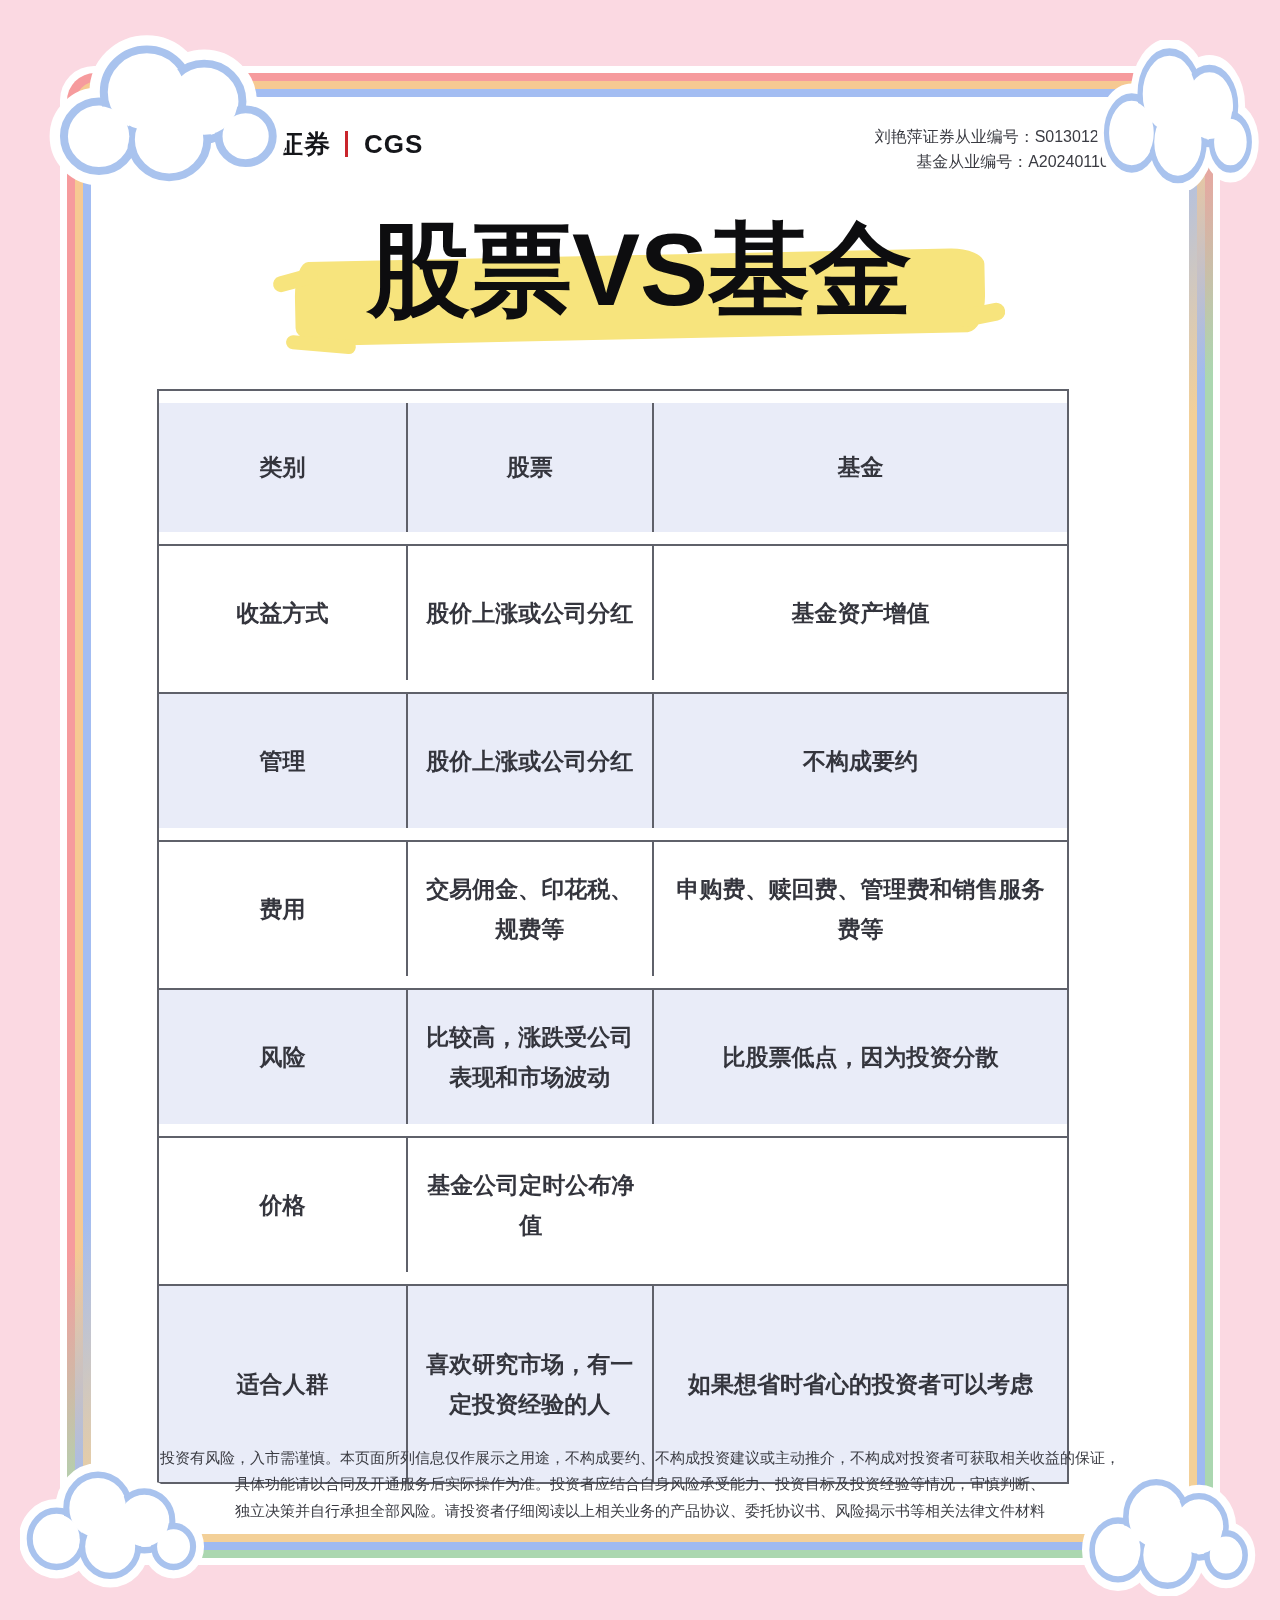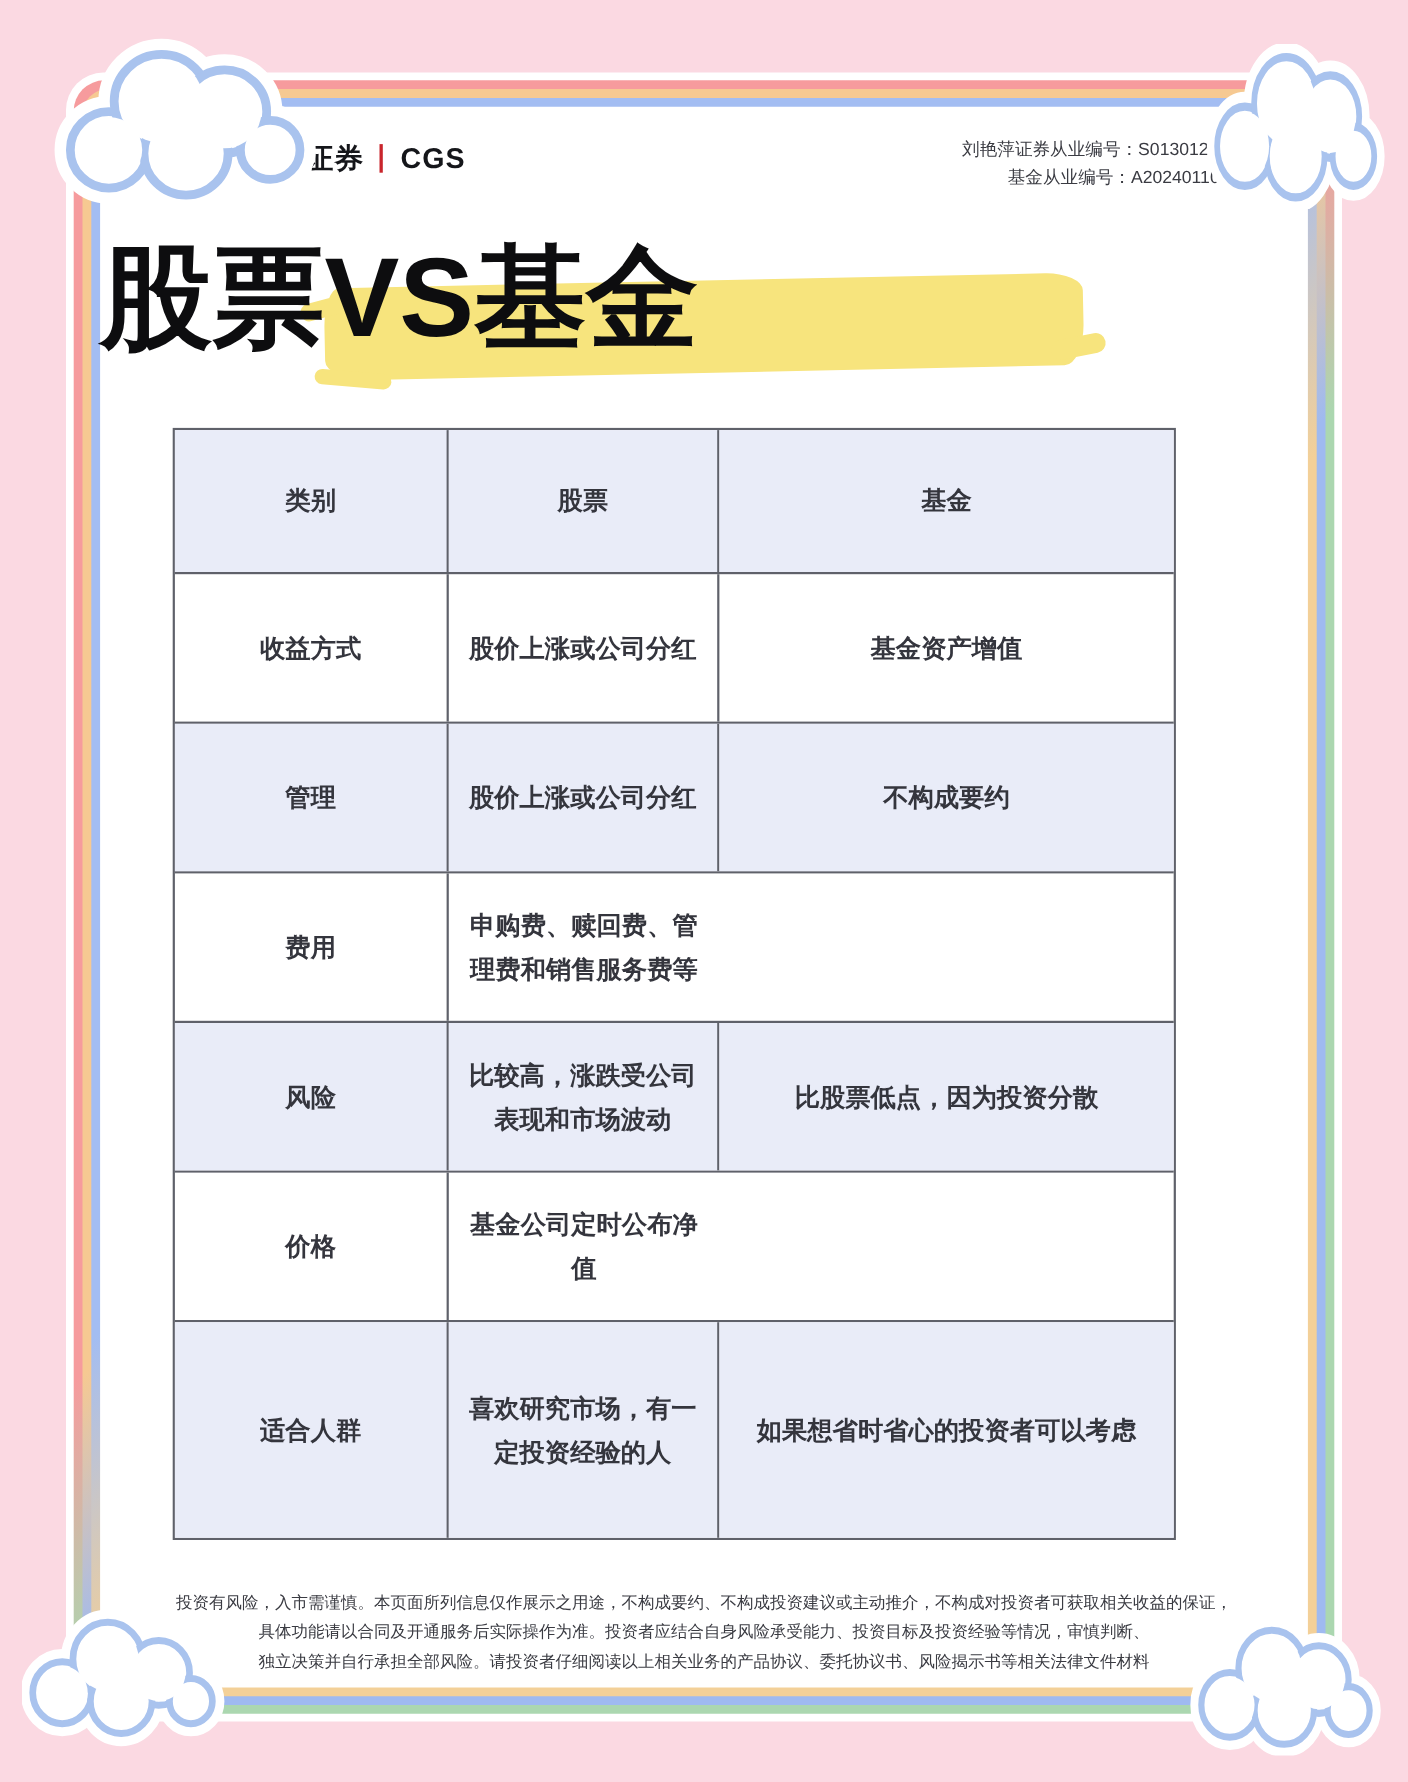--- a/index.html
+++ b/index.html
@@ -23,21 +23,21 @@
     background:#ffffff;border-radius:13px;
   }
   
   .hdr{position:absolute;top:24px;left:22px;right:28px;display:flex;justify-content:space-between;align-items:flex-start;}
   .logo{display:flex;align-items:center;gap:10px;}
   .brand-cn{font-size:26px;font-weight:bold;color:#15161a;letter-spacing:1px;}
   .brand-divider{width:3px;height:26px;background:#c9252c;margin:0 6px 0 4px;}
   .brand-en{font-size:26px;font-weight:bold;color:#15161a;letter-spacing:1px;}
   .creds{text-align:right;font-size:16px;line-height:1.55;color:#3a3b42;padding-top:4px;}
   
-  .title-wrap{position:absolute;top:122px;left:0;right:0;height:230px;}
+  .title-wrap{position:absolute;top:122px;left:0;right:0;text-align:center;height:230px;}
   .brush{
     position:absolute;left:50%;top:36px;width:690px;height:84px;
     background:#f7e47d;
     border-radius:14px 34px 18px 40px / 36px 16px 38px 18px;
     transform:translateX(-50%) rotate(-1.2deg);
   }
   .brush::before{
     content:"";position:absolute;left:-22px;top:10px;width:46px;height:16px;
     background:#f7e47d;border-radius:10px;transform:rotate(-14deg);
   }
@@ -48,21 +48,21 @@
   .brush .b2{position:absolute;left:-10px;bottom:-6px;width:70px;height:14px;background:#f7e47d;border-radius:8px;transform:rotate(6deg);}
   .poster-title{
     position:relative;margin:0;z-index:2;
     font-size:102px;font-weight:900;color:#0d0d0f;letter-spacing:0px;line-height:1.0;
   }
   
   .comp-table{
     position:absolute;top:292px;left:66px;width:912px;
     border:2px solid #5f616a;box-sizing:border-box;background:#fff;
   }
-  .t-row{display:grid;grid-template-columns:27.4% 27.1% 45.5%;}
+  .t-row{display:grid;grid-template-columns:27.4% 27.1% 45.5%;margin-top:12px;}
   .t-row + .t-row{border-top:2px solid #5f616a;}
   .t-cell{
     display:flex;align-items:center;justify-content:center;text-align:center;
     font-size:23px;line-height:1.75;color:#34353d;
     padding:10px 14px;box-sizing:border-box;border-right:2px solid #5f616a;font-weight:bold;
   }
   .t-cell:last-child{border-right:none;}
   .t-row.alt .t-cell{background:#e9ecf8;}
   .t-cell.cat{font-weight:bold;}
   .t-row.hdr-row .t-cell{font-weight:bold;min-height:129px;}
@@ -220,20 +220,21 @@
           <div class="t-cell">股价上涨或公司分红</div>
           <div class="t-cell">基金资产增值</div>
         </div>
         <div class="t-row body-row alt">
           <div class="t-cell cat">管理</div>
           <div class="t-cell">股价上涨或公司分红</div>
           <div class="t-cell">不构成要约</div>
         </div>
         <div class="t-row body-row">
           <div class="t-cell cat">费用</div>
+          <div class="t-cell">交易佣金、印花税、规费等</div>
           <div class="t-cell">申购费、赎回费、管理费和销售服务费等</div>
         </div>
         <div class="t-row body-row alt">
           <div class="t-cell cat">风险</div>
           <div class="t-cell">比较高，涨跌受公司表现和市场波动</div>
           <div class="t-cell">比股票低点，因为投资分散</div>
         </div>
         <div class="t-row body-row">
           <div class="t-cell cat">价格</div>
           <div class="t-cell">基金公司定时公布净值</div>

